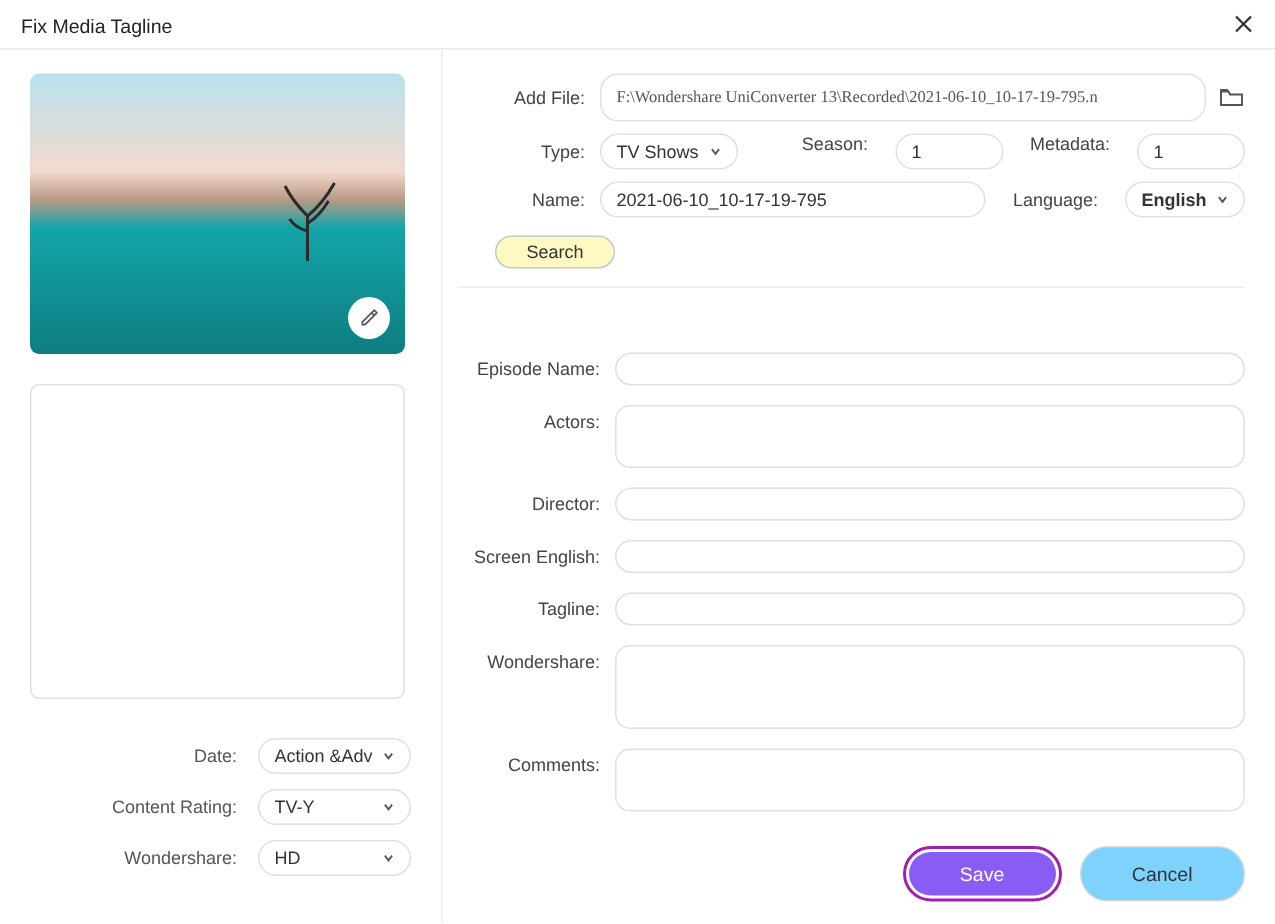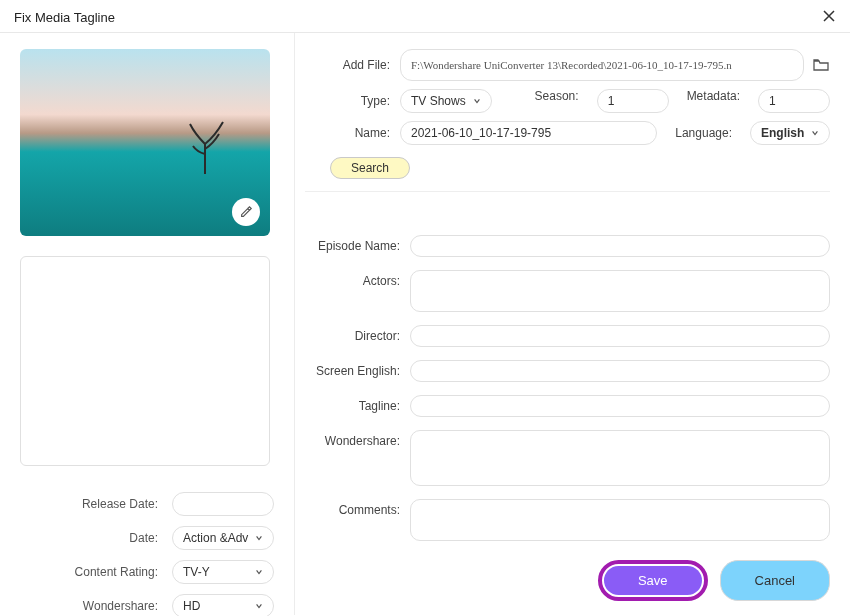--- a/index.html
+++ b/index.html
@@ -54,21 +54,21 @@
 .pill-btn { border: 1px solid #c9c9c9; background: #fef9c3; border-radius: 14px; padding: 3px 20px; font-size: 12px; color: #333; cursor: pointer; }
 .divider { border-top: 1px solid #eee; margin: 12px 0 14px 0; }
 
 .detail-grid { display: grid; grid-template-columns: 105px 1fr; row-gap: 13px; margin-top: 43px; }
 .detail-grid label { font-size: 12px; color: #444; text-align: right; padding-right: 10px; padding-top: 4px; }
 .detail-grid .text-input { height: 22px; }
 
 .footer { position: absolute; right: 20px; bottom: 14px; display: flex; gap: 12px; }
 .btn { border-radius: 18px; padding: 7px 34px; font-size: 13px; cursor: pointer; border: none; }
 .btn-save { background: #8a5cf6; color: #fff; }
-.save-wrap { border: 4px solid #a21caf; border-radius: 22px; padding: 2px; }
+.save-wrap { border: 2px solid #a21caf; border-radius: 22px; padding: 2px; }
 .btn-cancel { background: #7dd3fc; border: 1px solid #d8d8d8; color: #333; }
 
 .chev-svg { fill: none; stroke: #555; stroke-width: 1.5; }
 </style>
 </head>
 <body>
 
 <div class="titlebar">
   <span class="title">Fix Media Tagline</span>
   <span class="close">
@@ -88,24 +88,20 @@
         <svg viewBox="0 0 16 16">
             <path d="M3 13 L3 11 L10 4 L12 6 L5 13 Z M10 4 L12 2 L14 4 L12 6" fill="none" stroke="#555" stroke-width="1.3"></path>
           </svg>
       </div>
     </div>
 
     <div class="poster-box"></div>
 
     <div class="left-fields">
       <div class="lf-row">
-        <label>Release Date:</label>
-        <input class="text-input ctl" value="" style="">
-      </div>
-      <div class="lf-row">
         <label>Date:</label>
         <div class="select ctl">
           <span>Action &amp;Adv</span>
           <svg class="chev chev-svg" viewBox="0 0 10 10">
               <path d="M2 3 L5 7 L8 3"></path>
             </svg>
         </div>
       </div>
       <div class="lf-row">
         <label>Content Rating:</label>

